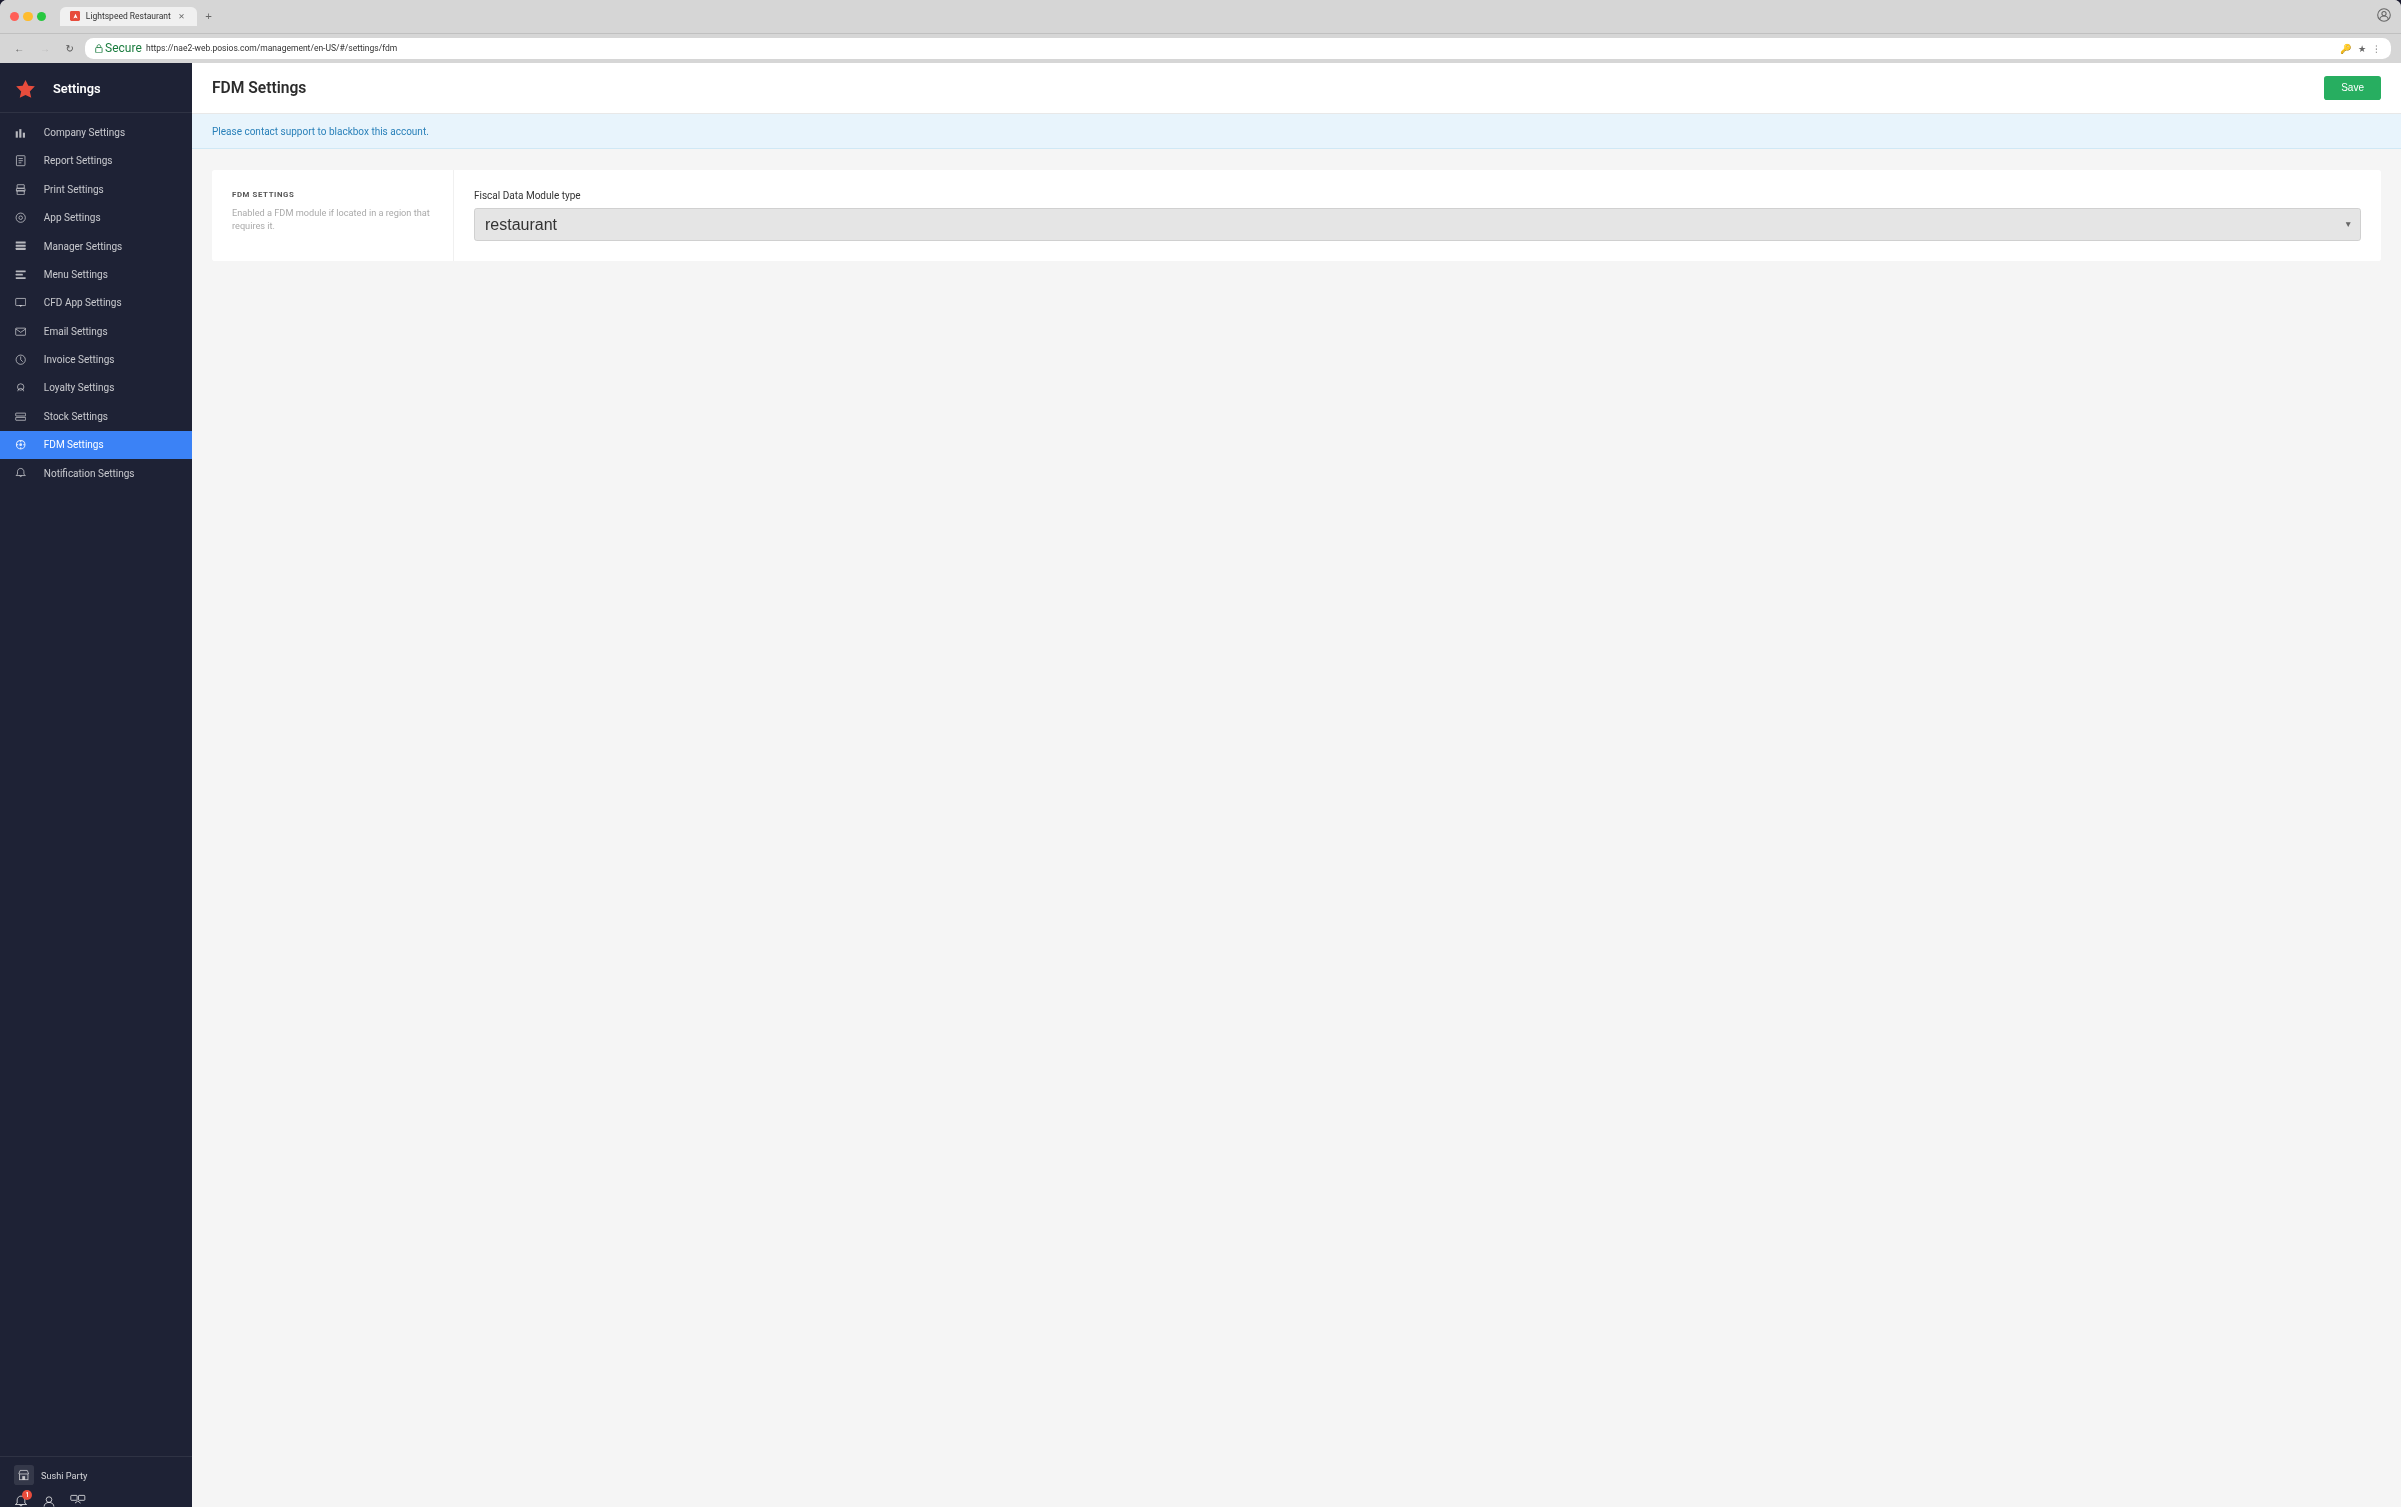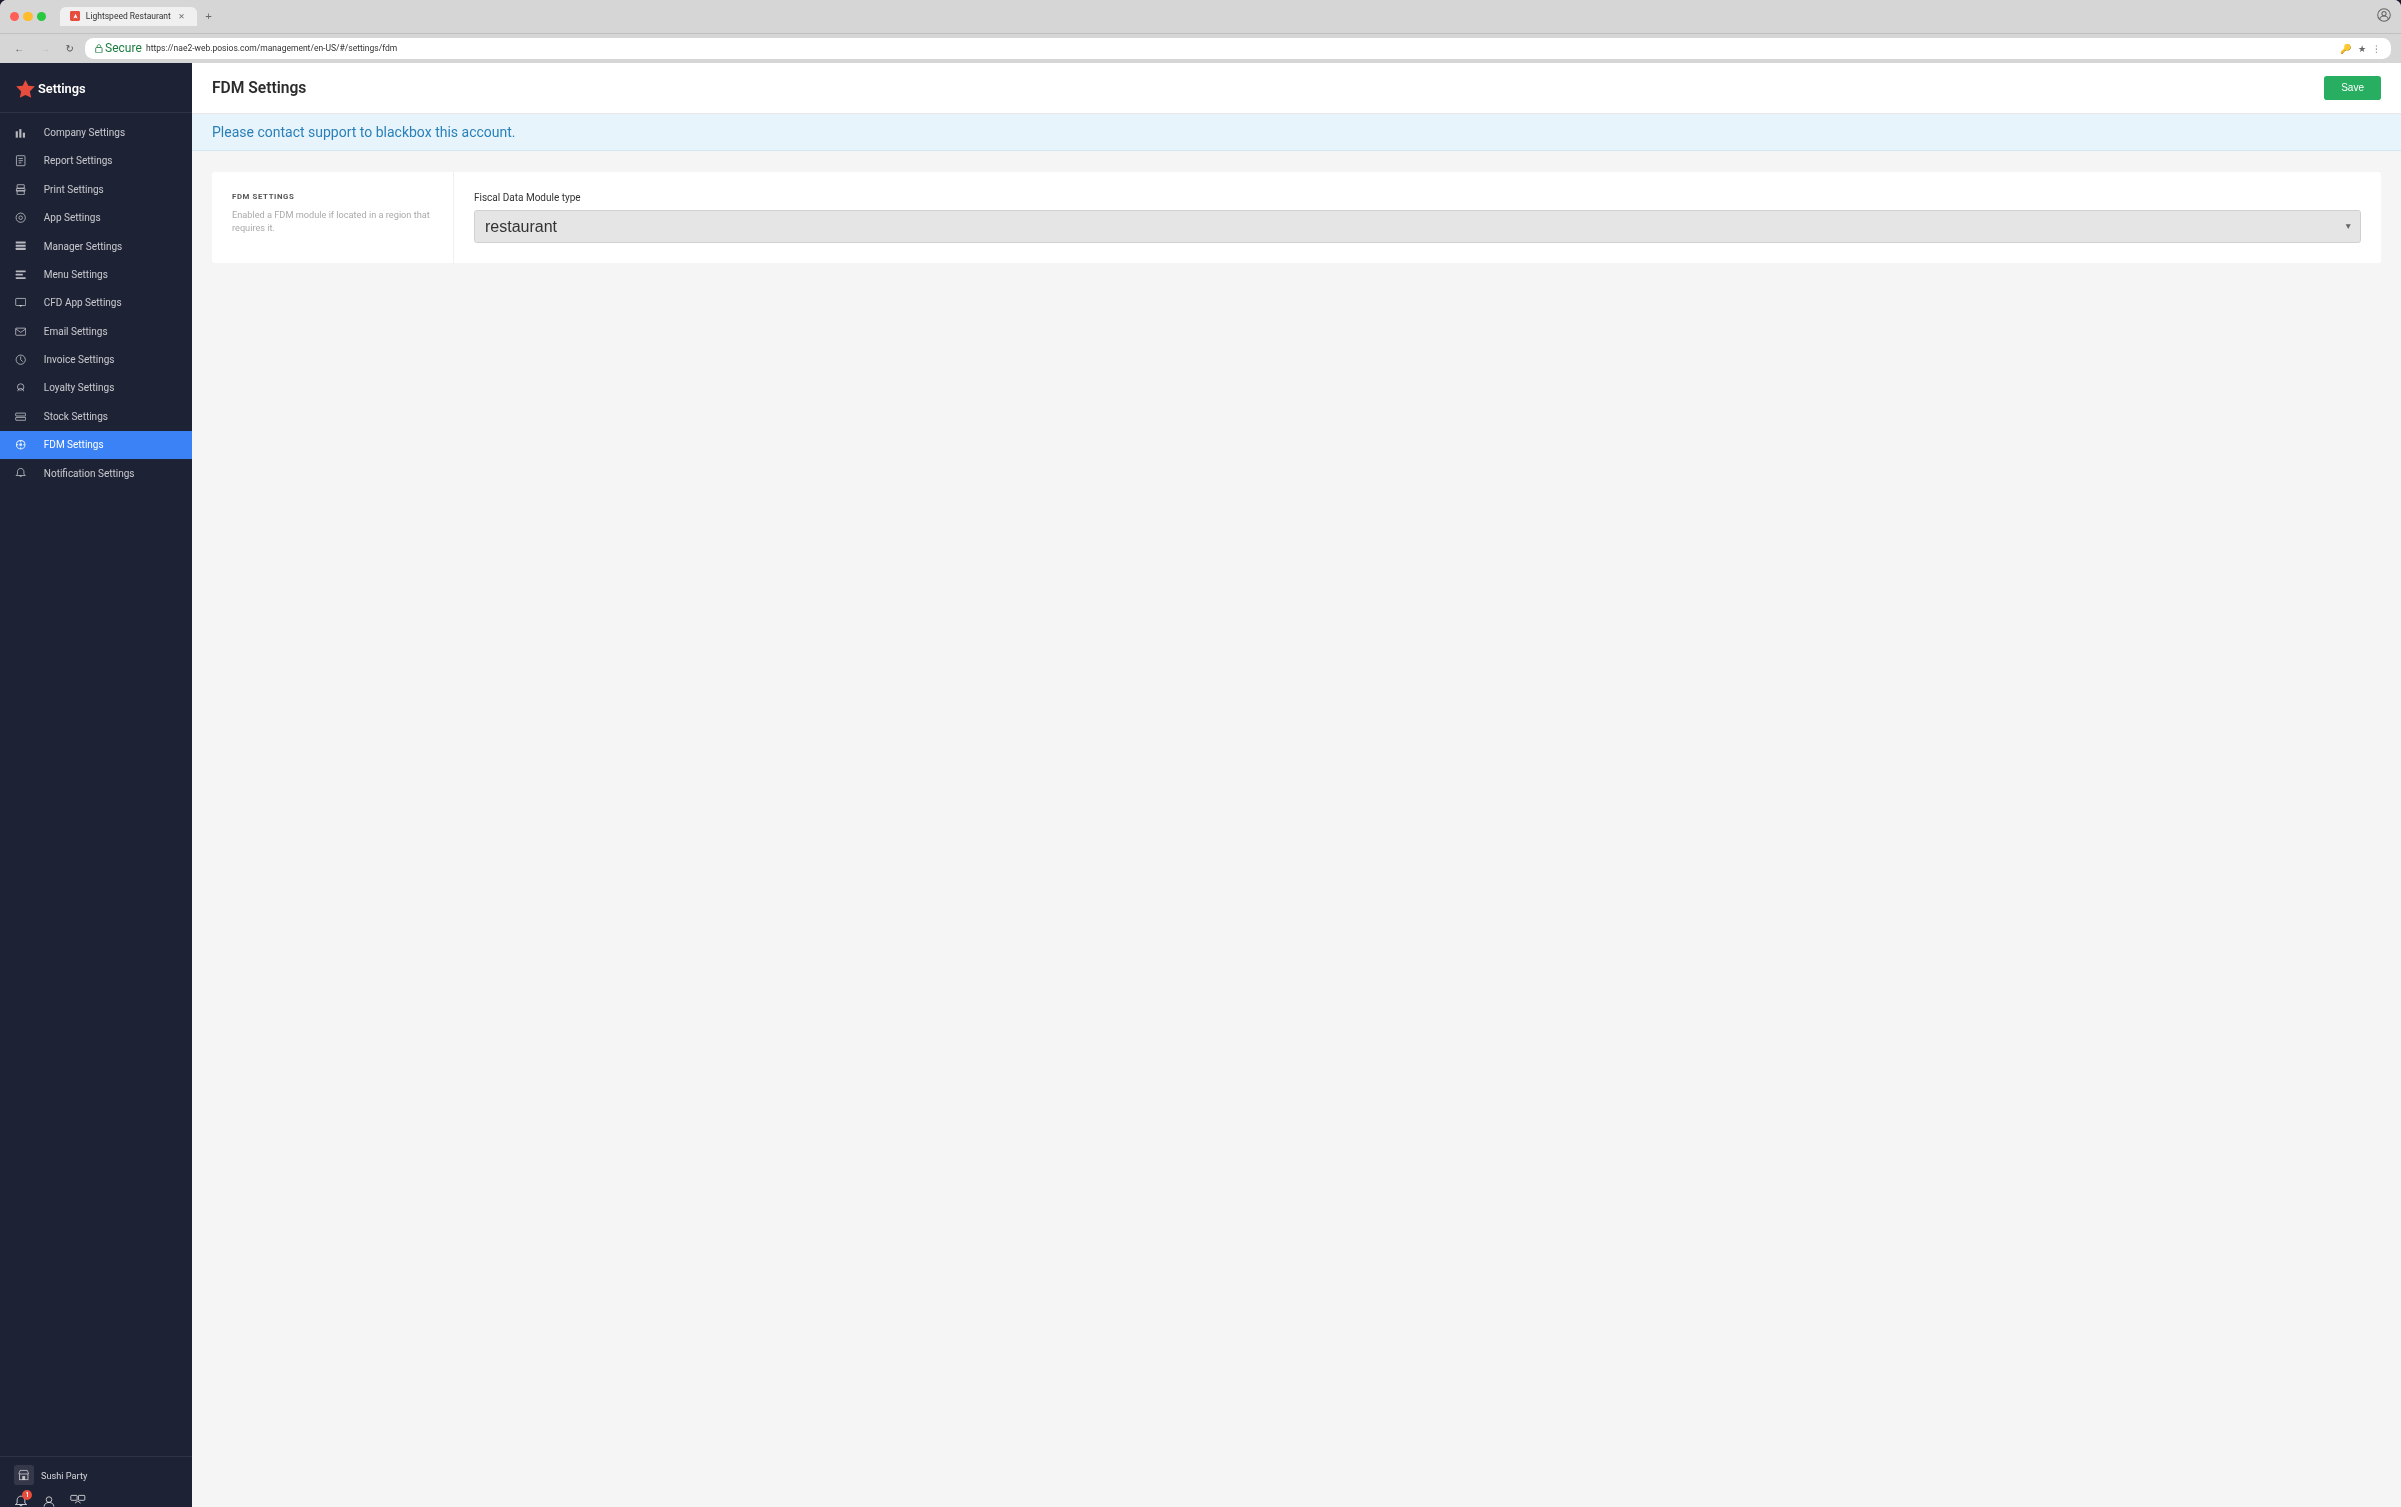--- a/index.html
+++ b/index.html
@@ -152,21 +152,21 @@
       background: #1e2235;
       color: #fff;
       display: flex;
       flex-direction: column;
       flex-shrink: 0;
     }
     .sidebar-header {
       padding: 14px 14px 11.4px;
       display: flex;
       align-items: center;
-      gap: 1px;
+      gap: 16px;
       border-bottom: 0.7px solid rgba(255,255,255,0.08);
     }
     .logo-icon {
       width: 23px;
       height: 23px;
     }
     .sidebar-title {
       font-size: 12.8px;
       font-weight: 600;
       color: #fff;
@@ -289,21 +289,21 @@
     }
 
     .info-banner {
       background: #e8f4fc;
       padding: 10px 20px;
       border-bottom: 0.7px solid #d0e8f5;
     }
     .info-banner a {
       color: #2980b9;
       text-decoration: none;
-      font-size: 14px;
+      font-size: 10px;
       text-align: right;
     }
 
     .content-area {
       padding: 21px 20px;
     }
     .settings-section {
       background: #fff;
       border-radius: 2.8px;
       display: flex;

